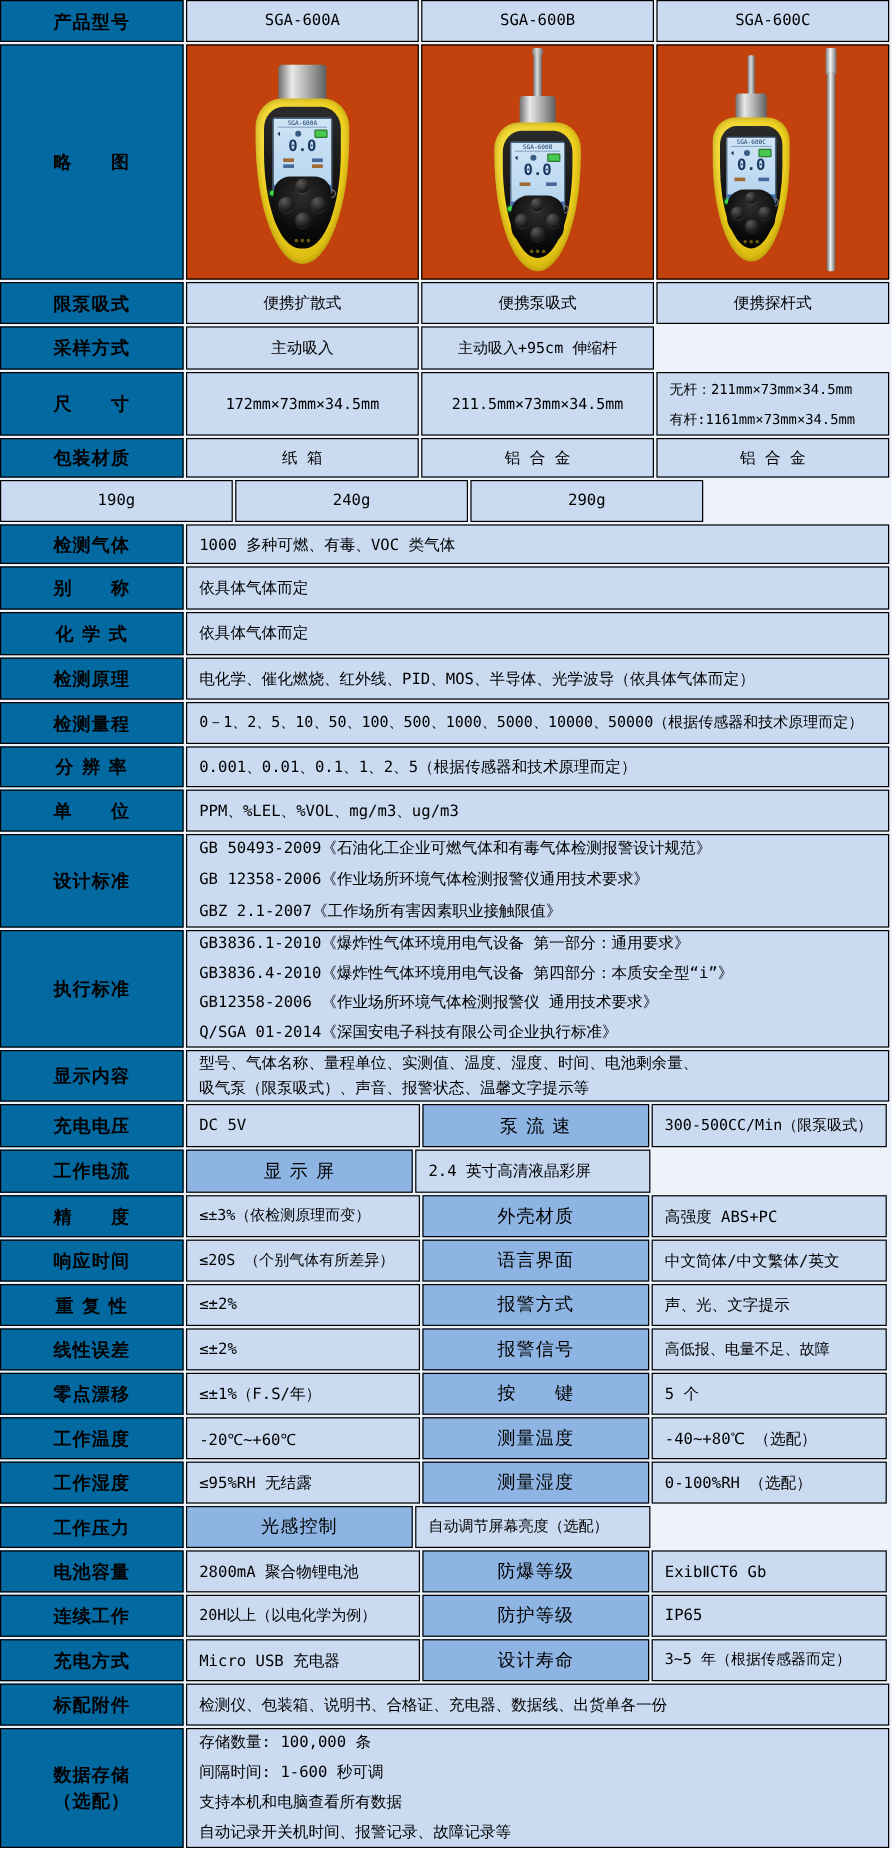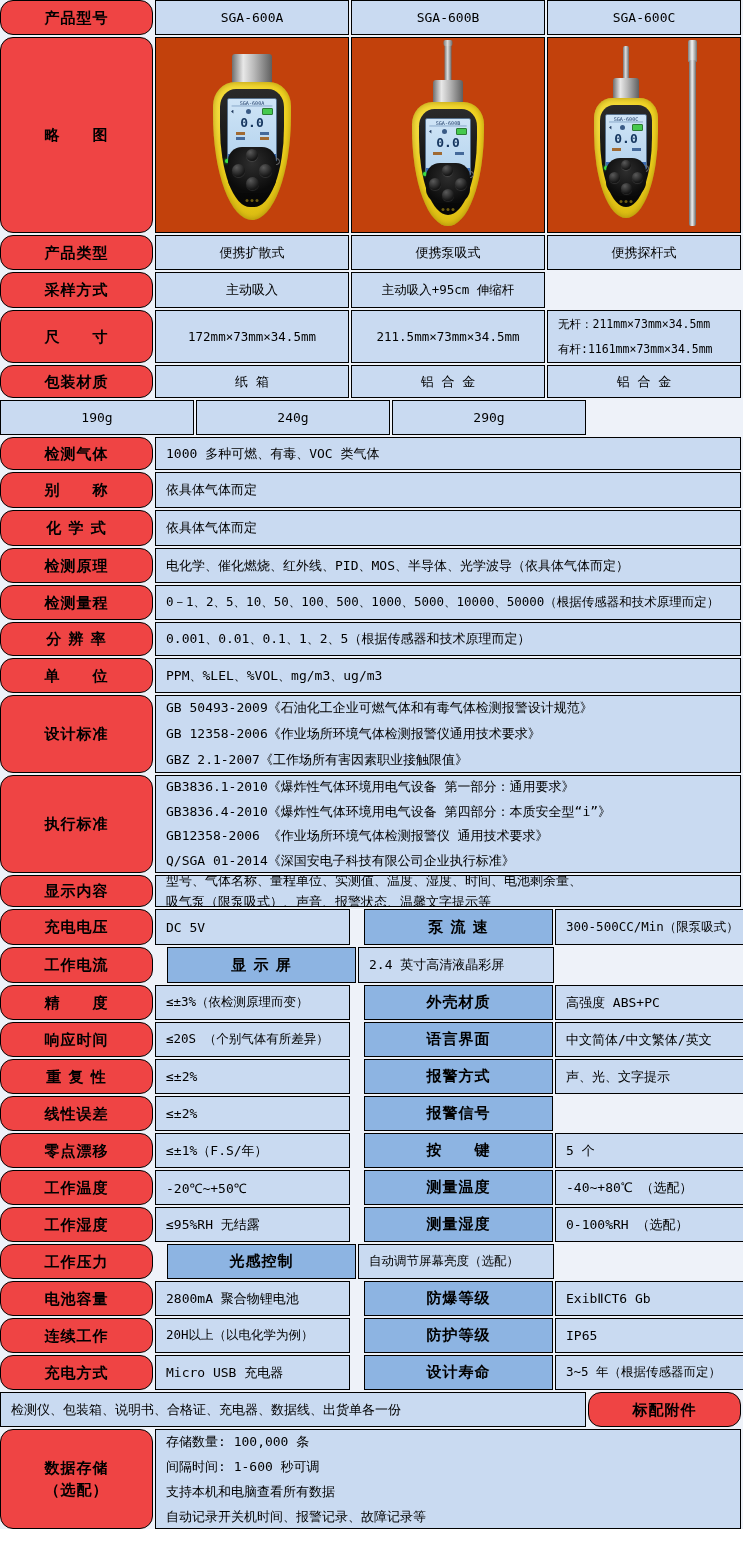--- a/index.html
+++ b/index.html
@@ -9,43 +9,43 @@
     color:#000;
   }
   .row { display:flex; gap:2px; margin-top:2px; }
   .row:first-child { margin-top:0; }
   .cell {
     border:1px solid #000; box-sizing:border-box;
     display:flex; align-items:center; justify-content:center;
     overflow:hidden; text-align:center;
   }
   .lab {
-    width:153px; flex:0 0 153px; background:#ef4444;
+    width:153px; flex:0 0 153px; background:#0369a1;
     font-weight:bold; font-size:15px; letter-spacing:1px;
     font-family:"DejaVu Sans", "Liberation Sans", sans-serif;
-    white-space:pre-line; line-height:22px;border-radius:13px;
+    white-space:pre-line; line-height:22px;
   }
   .lab2 { width:189px; flex:0 0 189px; background:#8db4e2;
-    font-weight:bold; font-size:15px; letter-spacing:1px;margin-left:12px; }
+    font-weight:normal; font-size:15px; letter-spacing:1px; }
   .val {
     background:#c9daf1; font-size:13px;
     font-family:"DejaVu Sans Mono", "Liberation Mono", monospace;
   }
   .c3  { width:194px; flex:0 0 194px; }
   .v1  { width:195px; flex:0 0 195px; }
   .v2  { width:196px; flex:0 0 196px; }
   .wide{ width:586px; flex:0 0 586px; }
   .left{ justify-content:flex-start; text-align:left; padding:0 10px; }
   .ml  { white-space:pre-line; }
   .lh26{ line-height:26px; } .lh24{ line-height:24.5px; } .lh21{ line-height:21px; }
   .lh25{ line-height:25px; }
   .fs12{ font-size:12.5px; } .fs11{ font-size:11.5px; }
   
   .h35{height:35px;} .h36{height:36px;} .h33{height:33px;} .h34{height:34px;}
-  .h43{height:32px;} .h53{height:53px;} .h78{height:78px;} .h98{height:98px;}
+  .h43{height:43px;} .h53{height:53px;} .h78{height:78px;} .h98{height:98px;}
   .h100{height:100px;} .h196{height:196px;}
 
   
   .imgcell { background:#c2410c; position:relative; }
   .device { position:absolute; top:0; left:0; width:100%; height:100%; }
   .cap, .collar {
     position:absolute; left:50%; transform:translateX(-50%);
     background:linear-gradient(90deg,#6f6f6f 0%,#e8e8e8 28%,#b9b9b9 55%,#5f5f5f 100%);
     border-radius:3px;
   }
@@ -256,21 +256,21 @@
               <i></i>
             </div>
         </div>
         <div class="rodhead" style="top:2px; right:22px; width:9px; height:22px;"></div>
         <div class="rod" style="top:22px; right:23px; width:7px; height:166px;"></div>
       </div>
     </div>
   </div>
 
   <div class="row h35">
-    <div class="cell lab">产品类型</div>
+    <div class="cell lab">限泵吸式</div>
     <div class="cell val c3">便携扩散式</div>
     <div class="cell val c3">便携泵吸式</div>
     <div class="cell val c3">便携探杆式</div>
   </div>
   <div class="row h36">
     <div class="cell lab">采样方式</div>
     <div class="cell val c3">主动吸入</div>
     <div class="cell val c3 fs12">主动吸入+95cm 伸缩杆</div>
   </div>
   <div class="row h53">
@@ -365,30 +365,31 @@
   <div class="row h35">
     <div class="cell lab">重 复 性</div>
     <div class="cell val v1 left">≤±2%</div>
     <div class="cell lab2">报警方式</div>
     <div class="cell val v2 left">声、光、文字提示</div>
   </div>
   <div class="row h35">
     <div class="cell lab">线性误差</div>
     <div class="cell val v1 left">≤±2%</div>
     <div class="cell lab2">报警信号</div>
+    <div class="cell val v2 left fs12">高低报、电量不足、故障</div>
   </div>
   <div class="row h35">
     <div class="cell lab">零点漂移</div>
     <div class="cell val v1 left">≤±1%（F.S/年）</div>
     <div class="cell lab2">按　　键</div>
     <div class="cell val v2 left">5 个</div>
   </div>
   <div class="row h35">
     <div class="cell lab">工作温度</div>
-    <div class="cell val v1 left">-20℃~+50℃</div>
+    <div class="cell val v1 left">-20℃~+60℃</div>
     <div class="cell lab2">测量温度</div>
     <div class="cell val v2 left">-40~+80℃ （选配）</div>
   </div>
   <div class="row h35">
     <div class="cell lab">工作湿度</div>
     <div class="cell val v1 left">≤95%RH 无结露</div>
     <div class="cell lab2">测量湿度</div>
     <div class="cell val v2 left">0-100%RH （选配）</div>
   </div>
   <div class="row h35">
@@ -409,22 +410,22 @@
     <div class="cell val v2 left">IP65</div>
   </div>
   <div class="row h35">
     <div class="cell lab">充电方式</div>
     <div class="cell val v1 left">Micro USB 充电器</div>
     <div class="cell lab2">设计寿命</div>
     <div class="cell val v2 left fs12">3~5 年（根据传感器而定）</div>
   </div>
 
   <div class="row h35">
+    <div class="cell lab">标配附件</div>
     <div class="cell val wide left">检测仪、包装箱、说明书、合格证、充电器、数据线、出货单各一份</div>
-    <div class="cell lab">标配附件</div>
   </div>
 
   <div class="row h100">
     <div class="cell lab">数据存储
 （选配）</div>
     <div class="cell val wide left ml lh25">存储数量: 100,000 条
 间隔时间: 1-600 秒可调
 支持本机和电脑查看所有数据
 自动记录开关机时间、报警记录、故障记录等</div>
   </div>

